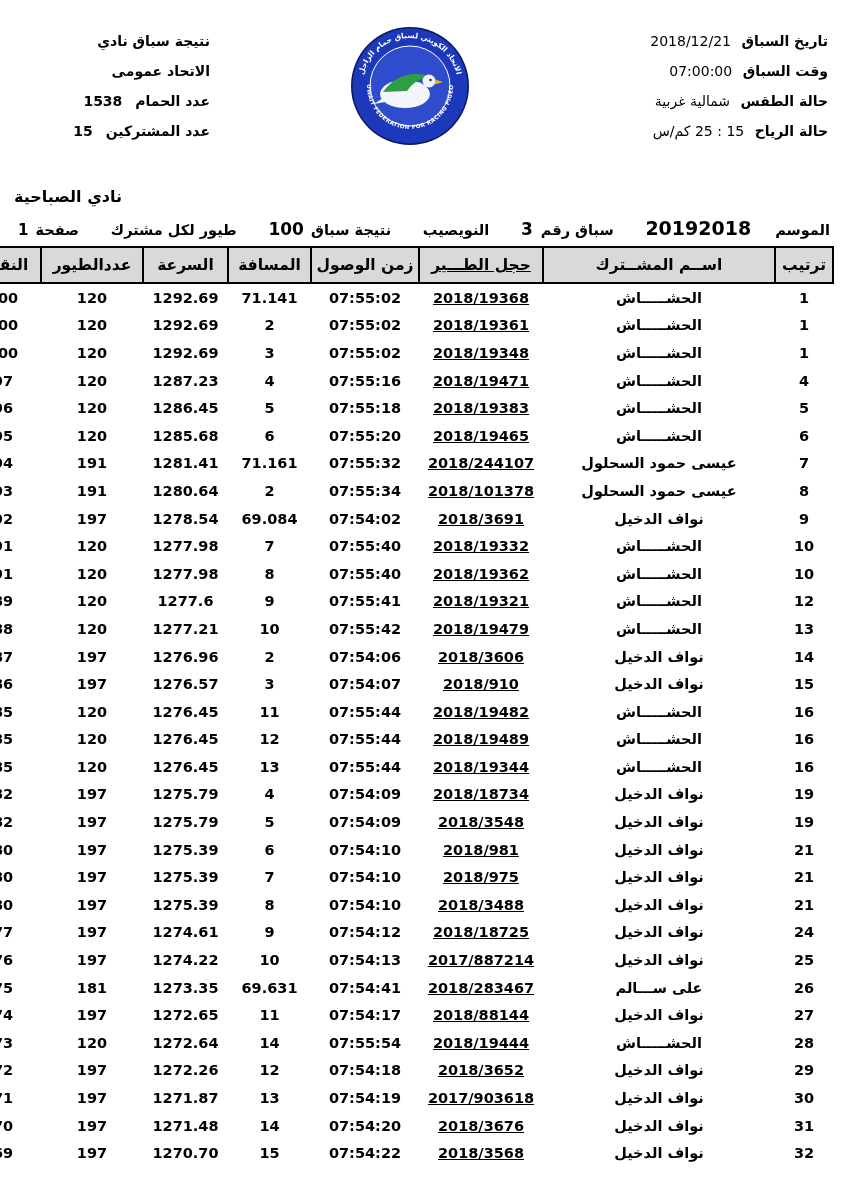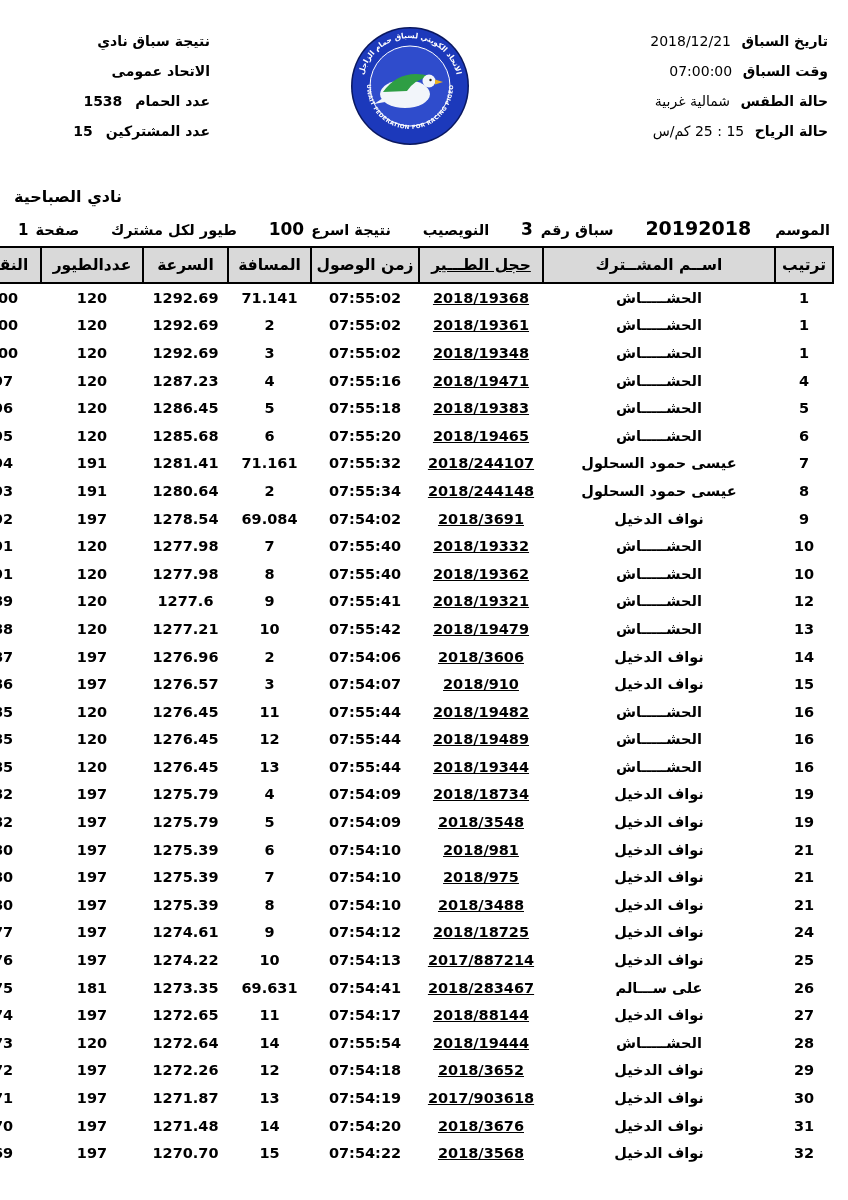--- a/index.html
+++ b/index.html
@@ -159,21 +159,21 @@
 
   <div class="meta-row">
     <div class="meta-item">
       <span>الموسم</span><span class="season-num">20192018</span>
     </div>
     <div class="meta-item">
       <span>سباق رقم</span><span class="race-num">3</span>
     </div>
     <div class="meta-item">النويصيب</div>
     <div class="meta-item">
-      <span>نتيجة اسرع</span><span class="count-num">100</span>
+      <span>نتيجة سباق</span><span class="count-num">100</span>
     </div>
     <div class="meta-item">طيور لكل مشترك</div>
     <div class="meta-item">
       <span>صفحة</span><span class="page-num">1</span>
     </div>
   </div>
 
   <table class="results">
     <thead>
       <tr>
@@ -254,21 +254,21 @@
           <td class="col-ring">2018/244107</td>
           <td class="col-arrival">07:55:32</td>
           <td class="col-distance">71.161</td>
           <td class="col-speed">1281.41</td>
           <td class="col-birds">191</td>
           <td class="col-points">94</td>
         </tr>
         <tr>
           <td class="col-rank">8</td>
           <td class="col-name">عيسى حمود السحلول</td>
-          <td class="col-ring">2018/244148</td>
+          <td class="col-ring">2018/101378</td>
           <td class="col-arrival">07:55:34</td>
           <td class="col-distance">2</td>
           <td class="col-speed">1280.64</td>
           <td class="col-birds">191</td>
           <td class="col-points">93</td>
         </tr>
         <tr>
           <td class="col-rank">9</td>
           <td class="col-name">نواف الدخيل</td>
           <td class="col-ring">2018/3691</td>

